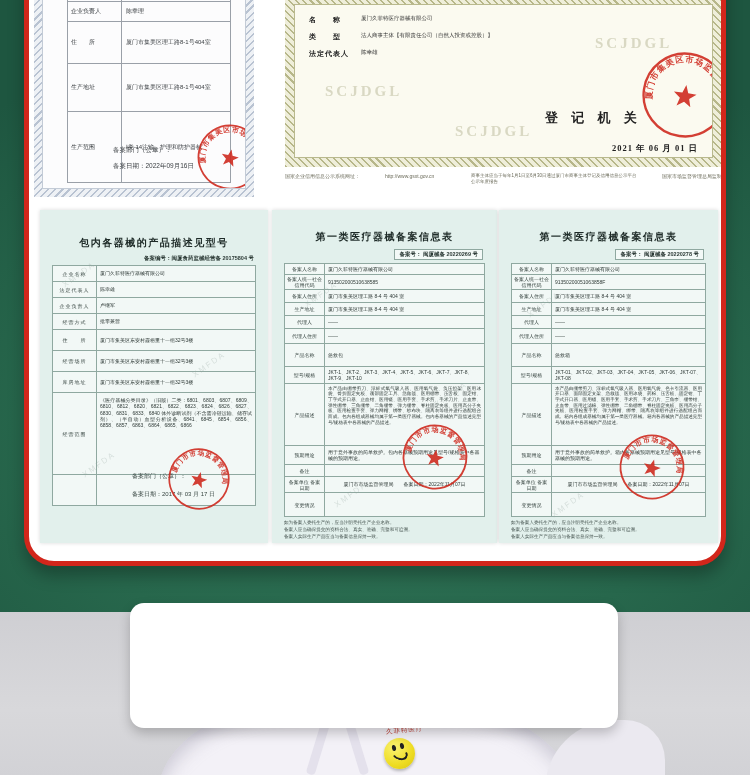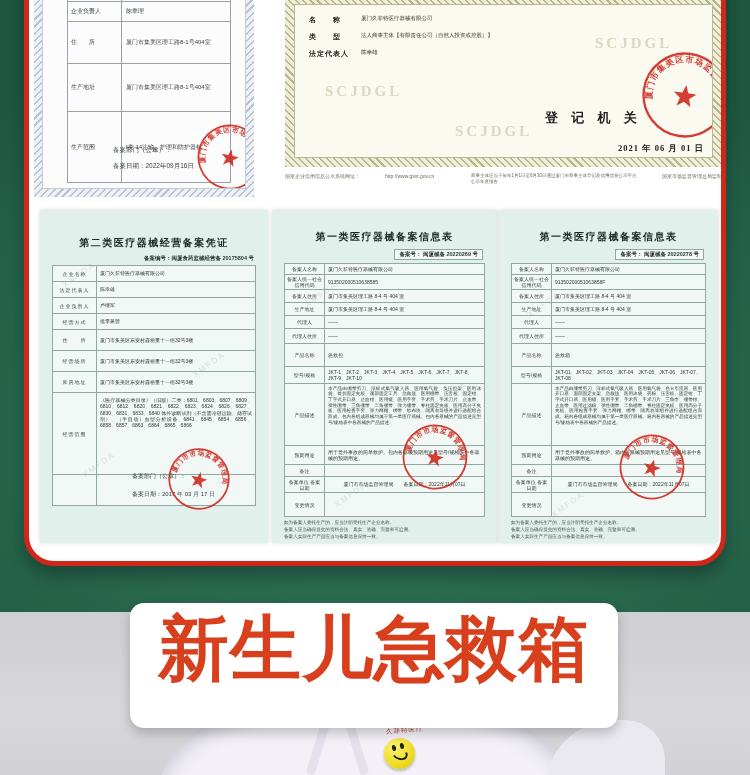--- a/index.html
+++ b/index.html
@@ -46,21 +46,21 @@
   .license .paper { position:relative; width:100%; height:100%; background:#fbfaf0; border:1px solid #b9b98e; overflow:hidden;
     font-family:"Liberation Serif", serif; }
   .lic-col { position:absolute; top:10px; }
   .lic-col.left  { left:14px; width:220px; }
   .lic-col.right { left:242px; width:172px; }
   .lic-row { display:flex; margin-bottom:7px; }
   .lic-label { width:52px; flex:0 0 52px; font-size:7px; font-weight:bold; color:#222; letter-spacing:1px; }
   .lic-value { flex:1; font-size:5.5px; color:#333; line-height:1.35; }
   .lic-col.left .lic-row:nth-of-type(4) .lic-value { font-size:4.8px; text-align:justify; }
   .registrar { position:absolute; left:250px; top:104px; font-size:13px; font-weight:bold; letter-spacing:5px; color:#222; }
-  .lic-date { position:absolute; right:8px; top:138px; font-size:8.5px; font-weight:bold; color:#222; letter-spacing:1px; }
+  .lic-date { position:absolute; right:14px; top:138px; font-size:8.5px; font-weight:bold; color:#222; letter-spacing:1px; }
   .lic-footer { position:absolute; left:256px; top:192px; width:437px; display:flex; gap:8px; color:#6b6b5a; }
   .lic-footer .a { font-size:5px; width:92px; }
   .lic-footer .b { font-size:5px; width:78px; }
   .lic-footer .c { font-size:4.5px; width:168px; line-height:1.3; }
   .lic-footer .d { font-size:5px; flex:1; text-align:right; }
 
   
   .cert-panel { position:absolute; top:229px; height:333px; background:#e2f0ec; box-shadow:0 0 4px rgba(0,0,0,.15); overflow:hidden; }
   .cert-panel.p1 { left:11px;  width:228px; }
   .cert-panel.p2 { left:243px; width:225px; }
@@ -225,21 +225,21 @@
       <div class="a">国家企业信用信息公示系统网址：</div>
       <div class="b">http://www.gsxt.gov.cn</div>
       <div class="c">商事主体应当于每年1月1日至6月30日通过厦门市商事主体登记及信用信息公示平台公示年度报告</div>
       <div class="d">国家市场监督管理总局监制</div>
     </div>
 
     <div class="cert-panel p1">
       <span class="wm wm-cert" style="left:20px; top:60px;">XMFDA</span>
       <span class="wm wm-cert" style="left:150px; top:150px;">XMFDA</span>
       <span class="wm wm-cert" style="left:40px; top:250px;">XMFDA</span>
-      <div class="cert-title">第二类医疗器械经营备案凭证</div>
+      <div class="cert-title">包内各器械的产品描述见型号</div>
       <div class="cert-no">备案编号：闽厦食药监械经营备 20175804 号</div>
       <div class="ctbl ctbl-2">
 
           <div>
             <div class="tlabel">企业名称</div>
             <div class="tvalue">厦门久菲特医疗器械有限公司</div>
           </div>
 
           <div>
             <div class="tlabel">法定代表人</div>
@@ -476,14 +476,13 @@
   <div class="lapel r"></div>
   <div class="embroidery">久菲特医疗</div>
   <div class="smiley">
     <div class="eye e1"></div>
     <div class="eye e2"></div>
     <div class="mouth"></div>
   </div>
 </div>
 
 <div class="heading-card">
-  <div class="heading-cn">新生儿急救箱</div>
 </div>
 
 </body></html>

